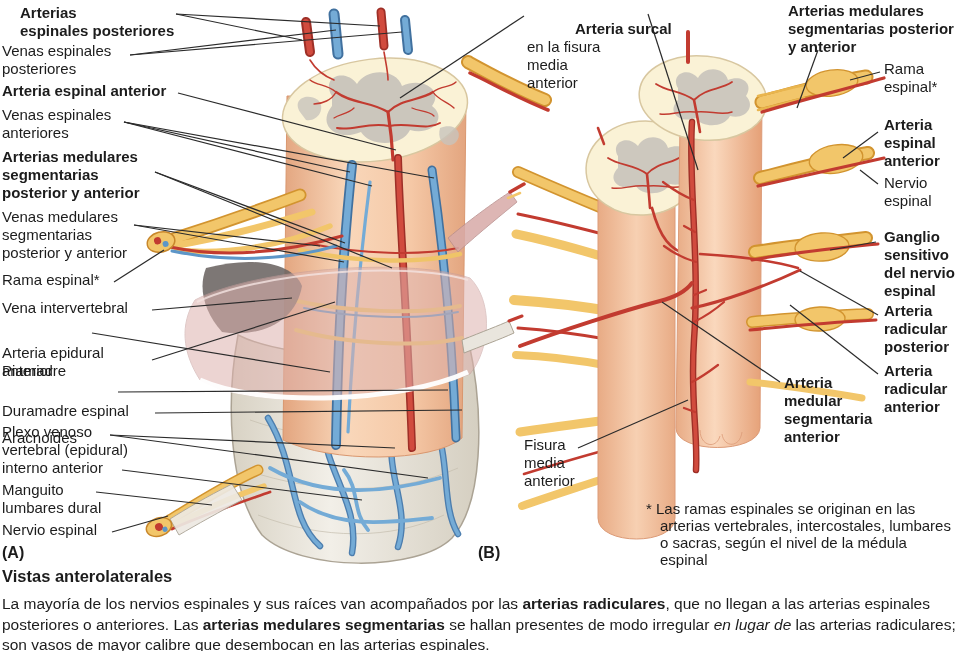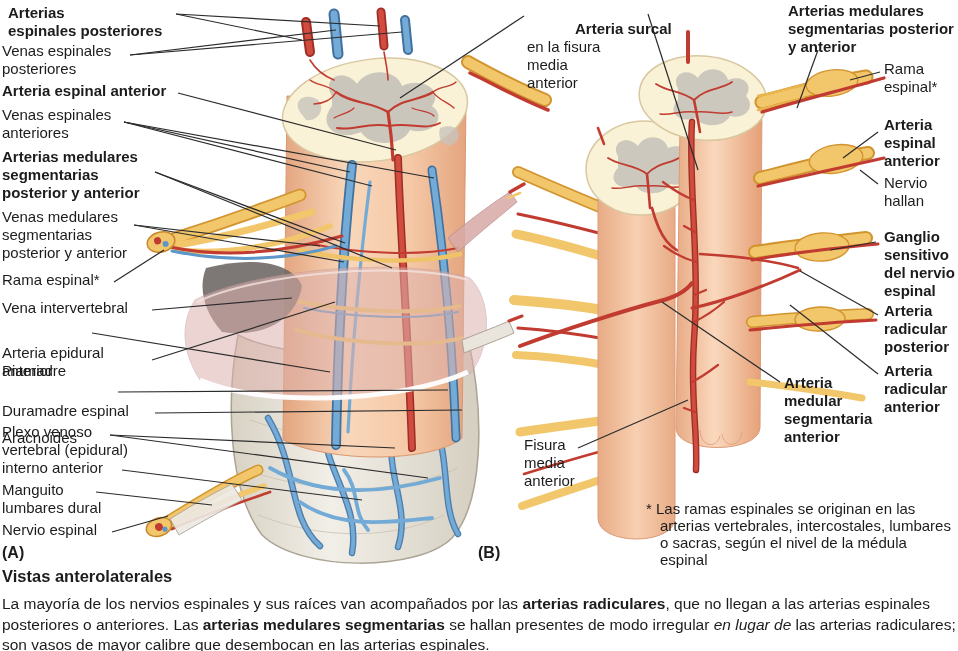--- a/index.html
+++ b/index.html
@@ -272,21 +272,21 @@
       <path d="M878,132 L843,158"></path>
       <path d="M878,184 L860,170"></path>
       <path d="M876,242 L830,250"></path>
       <path d="M878,315 L800,271"></path>
       <path d="M878,374 L790,305"></path>
       <path d="M780,382 L662,302"></path>
       <path d="M578,448 L688,400"></path>
     </g>
   </svg>
 
-  <div class="lbl bold" style="left:8px;top:4px;">Arterias
+  <div class="lbl bold" style="left:20px;top:4px;">Arterias
 espinales posteriores</div>
   <div class="lbl" style="left:2px;top:42px;">Venas espinales
 posteriores</div>
   <div class="lbl bold" style="left:2px;top:82px;">Arteria espinal anterior</div>
   <div class="lbl" style="left:2px;top:106px;">Venas espinales
 anteriores</div>
   <div class="lbl bold" style="left:2px;top:148px;">Arterias medulares
 segmentarias
 posterior y anterior</div>
   <div class="lbl" style="left:2px;top:208px;">Venas medulares
@@ -314,21 +314,21 @@
 
   <div class="lbl bold" style="left:788px;top:2px;">Arterias medulares
 segmentarias posterior
 y anterior</div>
   <div class="lbl" style="left:884px;top:60px;">Rama
 espinal*</div>
   <div class="lbl bold" style="left:884px;top:116px;">Arteria
 espinal
 anterior</div>
   <div class="lbl" style="left:884px;top:174px;">Nervio
-hallan</div>
+espinal</div>
   <div class="lbl" style="left:884px;top:228px;font-weight:bold;">Ganglio
 sensitivo
 del nervio
 espinal</div>
   <div class="lbl bold" style="left:884px;top:302px;">Arteria
 radicular
 posterior</div>
   <div class="lbl bold" style="left:884px;top:362px;">Arteria
 radicular
 anterior</div>

